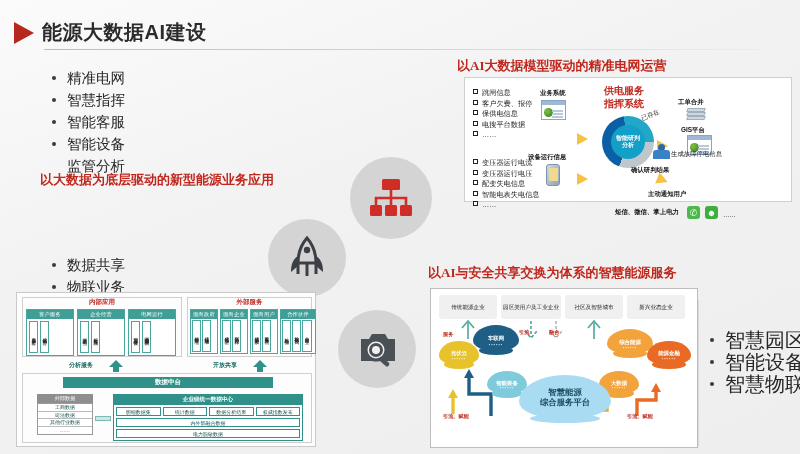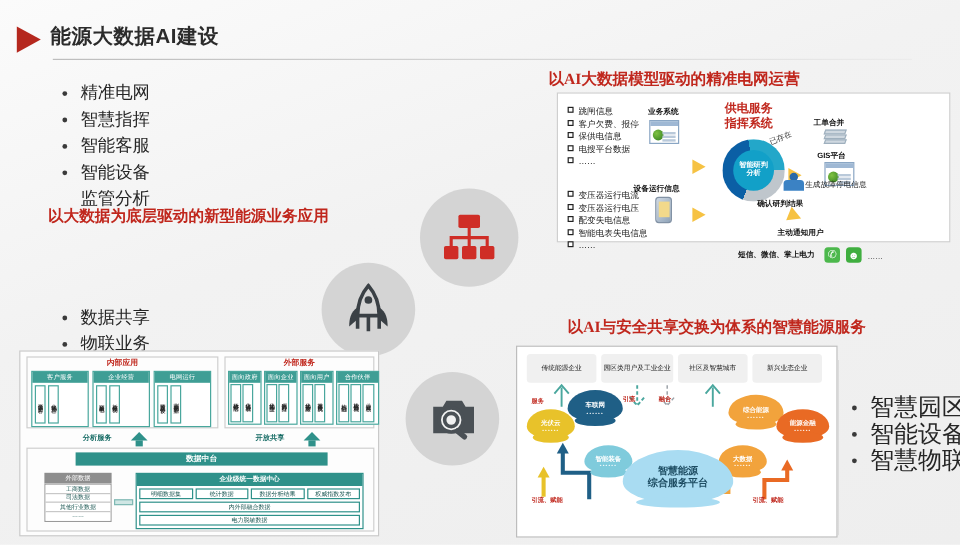--- a/index.html
+++ b/index.html
@@ -13,21 +13,21 @@
   }
   
   .header { position:absolute; left:0; top:8px; width:800px; height:46px; }
   .tri {
     position:absolute; left:14px; top:14px;
     width:0;height:0;border-top:11px solid transparent;border-bottom:11px solid transparent;
     border-left:20px solid #b5281e;
   }
   .title {
     position:absolute; left:42px; top:11px;
-    font-size:17px; font-weight:bold; color:#2b2b2b; letter-spacing:.5px;
+    font-size:20px; font-weight:bold; color:#2b2b2b; letter-spacing:.5px;
   }
   .title-rule {
     position:absolute; left:44px; top:41px; width:716px; height:1px;
     background:linear-gradient(to right,#bdbdbd,#dcdcdc 70%,#ececec);
   }
   
   .bullets { position:absolute; font-size:14.5px; color:#262626; line-height:20px; }
   .bullets li { list-style:none; position:relative; padding-left:19px; margin-bottom:2px;}
   .bullets li:before{
     content:""; position:absolute; left:4px; top:8px; width:4px;height:4px;
@@ -36,21 +36,21 @@
   .bullets li.cont:before{ display:none; }
   #bullets-top { left:48px; top:68px; }
   #bullets-mid { left:48px; top:255px; }
   #bullets-right { left:706px; top:330px; }
   #bullets-right li { font-size:20px; white-space:nowrap; }
   
   .cap { position:absolute; color:#c0271d; font-weight:bold; font-size:13px;
          font-family:"Liberation Serif","DejaVu Serif",serif; white-space:nowrap; }
   #cap-left { left:40px; top:171px; }
   #cap-tr   { left:457px; top:57px; }
-  #cap-br   { left:428px; top:264px;margin-left:45px; }
+  #cap-br   { left:428px; top:264px; }
   
   .circ { position:absolute; border-radius:50%; background:#d4d4d4;
           display:flex; align-items:center; justify-content:center; }
   #circ-net  { left:350px; top:157px; width:82px; height:82px; }
   #circ-rkt  { left:268px; top:219px; width:78px; height:78px; }
   #circ-srch { left:338px; top:310px; width:78px; height:78px; }
   
   .panel { position:absolute; background:#fff; border:1px solid #cfcfcf; }
   #panel-grid { left:464px; top:77px; width:328px; height:125px; }
   .pg-list { position:absolute; font-size:7.2px; color:#1b1b1b; line-height:10.6px; }

